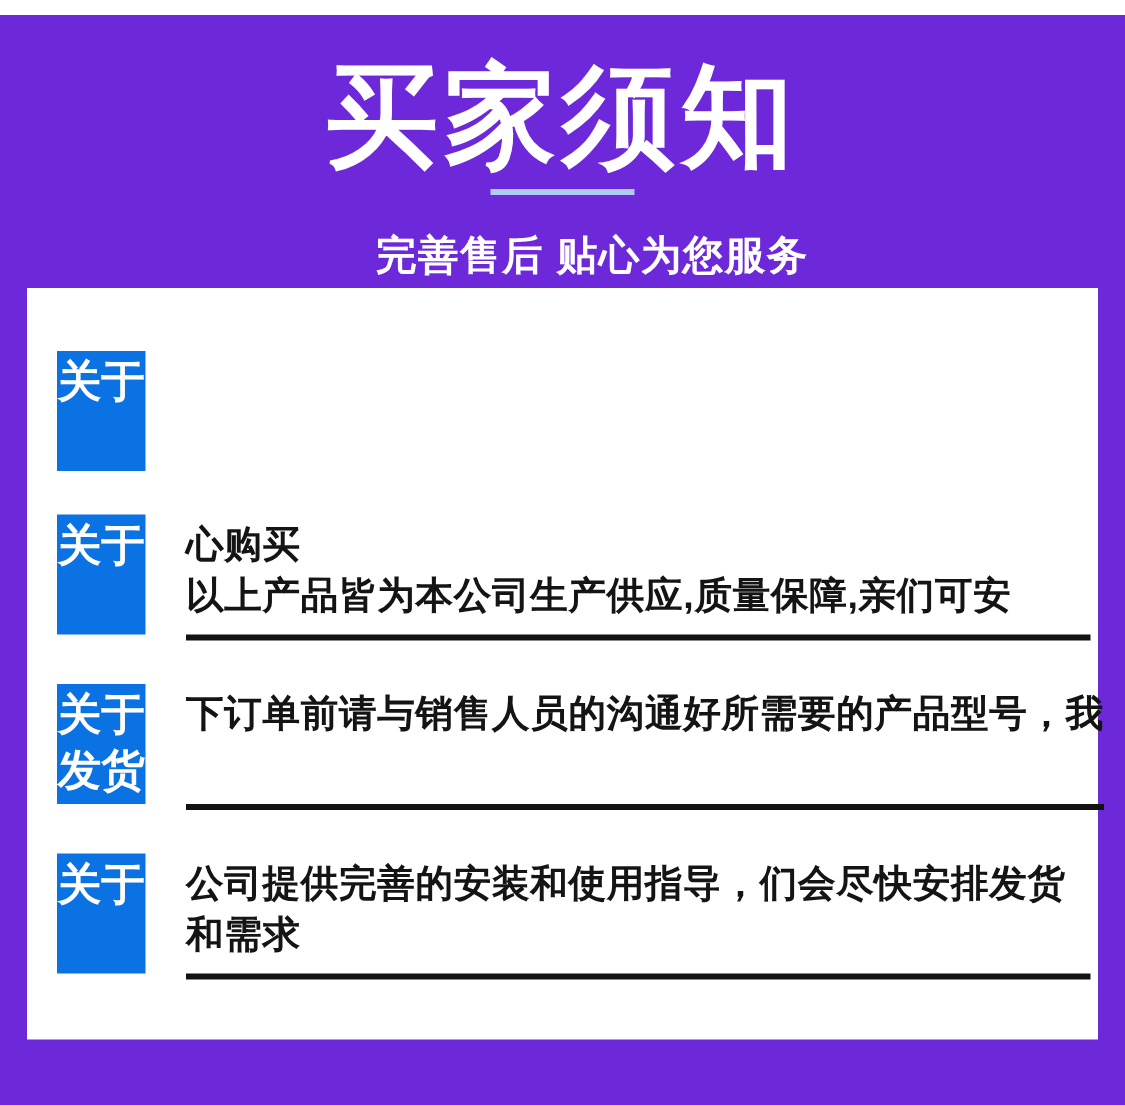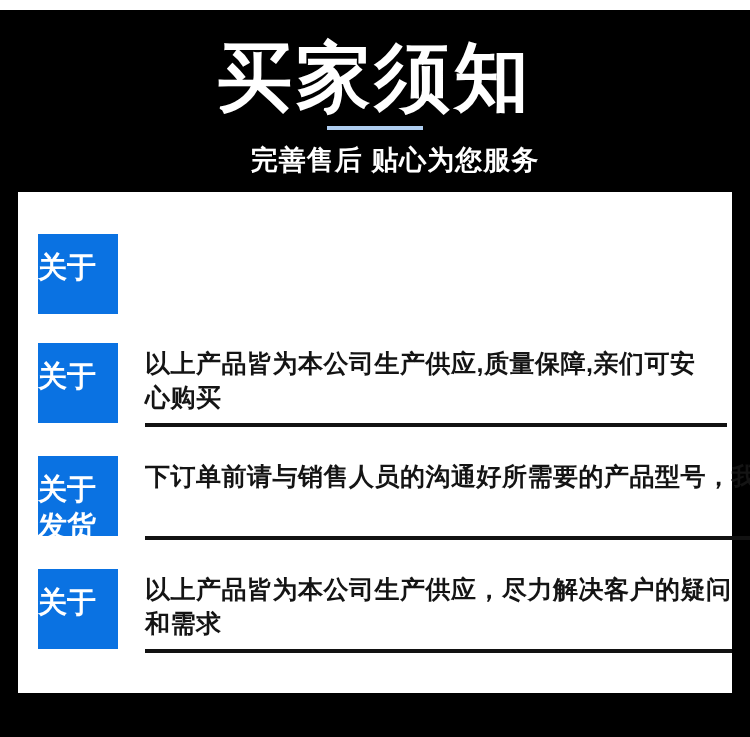--- a/index.html
+++ b/index.html
@@ -5,42 +5,42 @@
   html, body { margin: 0; padding: 0; }
   body {
     width: 750px; height: 737px;
     background: #ffffff;
     overflow: hidden;
     font-family: "Liberation Sans", "DejaVu Sans", sans-serif;
   }
   .top-margin { height: 10px; background: #ffffff; }
   .blue-area {
     height: 727px;
-    background: #000000;
+    background: #6d28d9;
   }
   .banner-head {
     height: 182px;
     text-align: center;
     overflow: hidden;
   }
   .banner-title {
     margin-top: 30px;
     font-size: 75px;
     line-height: 75px;
     font-weight: 900;
     color: #ffffff;
     letter-spacing: 4px;
   }
   .accent-line {
     width: 96px; height: 4px;
     margin: 11px auto 0;
     background: #aecdf0;
   }
   .banner-subtitle {
-    margin-top: 17px;
+    margin-top: 27px;
     font-size: 27px;
     line-height: 27px;
     font-weight: 700;
     color: #ffffff;
     letter-spacing: 1px;
     padding-left: 40px;
   }
   .notice-box {
     margin: 0 18px;
     height: 501px;
@@ -48,26 +48,26 @@
     box-sizing: border-box;
     padding-top: 42px;
   }
   .section-row {
     display: flex;
     align-items: flex-start;
     margin: 0 5px 29px 20px;
   }
   .tag {
     flex: none;
-    width: 80px; height: 80px;
+    width: 59px; height: 80px;
     box-sizing: border-box;
-    padding-top: 15px;
+    padding-top: 3px;
     background: #0a72e2;
     color: #ffffff;
-    text-align: left;
+    text-align: center;
     font-size: 29px;
     line-height: 37px;
     font-weight: 700;
   }
   .row-body {
     position: relative;
     flex: 1;
     margin-left: 27px;
     min-height: 84px;
     box-sizing: border-box;
@@ -106,43 +106,43 @@
       <div class="tag">
         <div class="tag-line">关于</div>
       </div>
     </div>
 
     <div class="section-row">
       <div class="tag">
         <div class="tag-line">关于</div>
       </div>
       <div class="row-body">
+        <div class="row-line">心购买</div>
         <div class="row-line">以上产品皆为本公司生产供应,质量保障,亲们可安</div>
-        <div class="row-line">心购买</div>
         <div class="divider"></div>
       </div>
     </div>
 
     <div class="section-row">
       <div class="tag">
         <div class="tag-line">关于</div>
         <div class="tag-line">发货</div>
       </div>
       <div class="row-body">
         <div class="row-line">下订单前请与销售人员的沟通好所需要的产品型号，我</div>
         <div class="divider"></div>
       </div>
     </div>
 
     <div class="section-row">
       <div class="tag">
         <div class="tag-line">关于</div>
       </div>
       <div class="row-body">
-        <div class="row-line">以上产品皆为本公司生产供应，尽力解决客户的疑问</div>
+        <div class="row-line">公司提供完善的安装和使用指导，们会尽快安排发货</div>
         <div class="row-line">和需求</div>
         <div class="divider"></div>
       </div>
     </div>
 
   </div>
 
   <div class="footer-bar"></div>
 
 </div>

